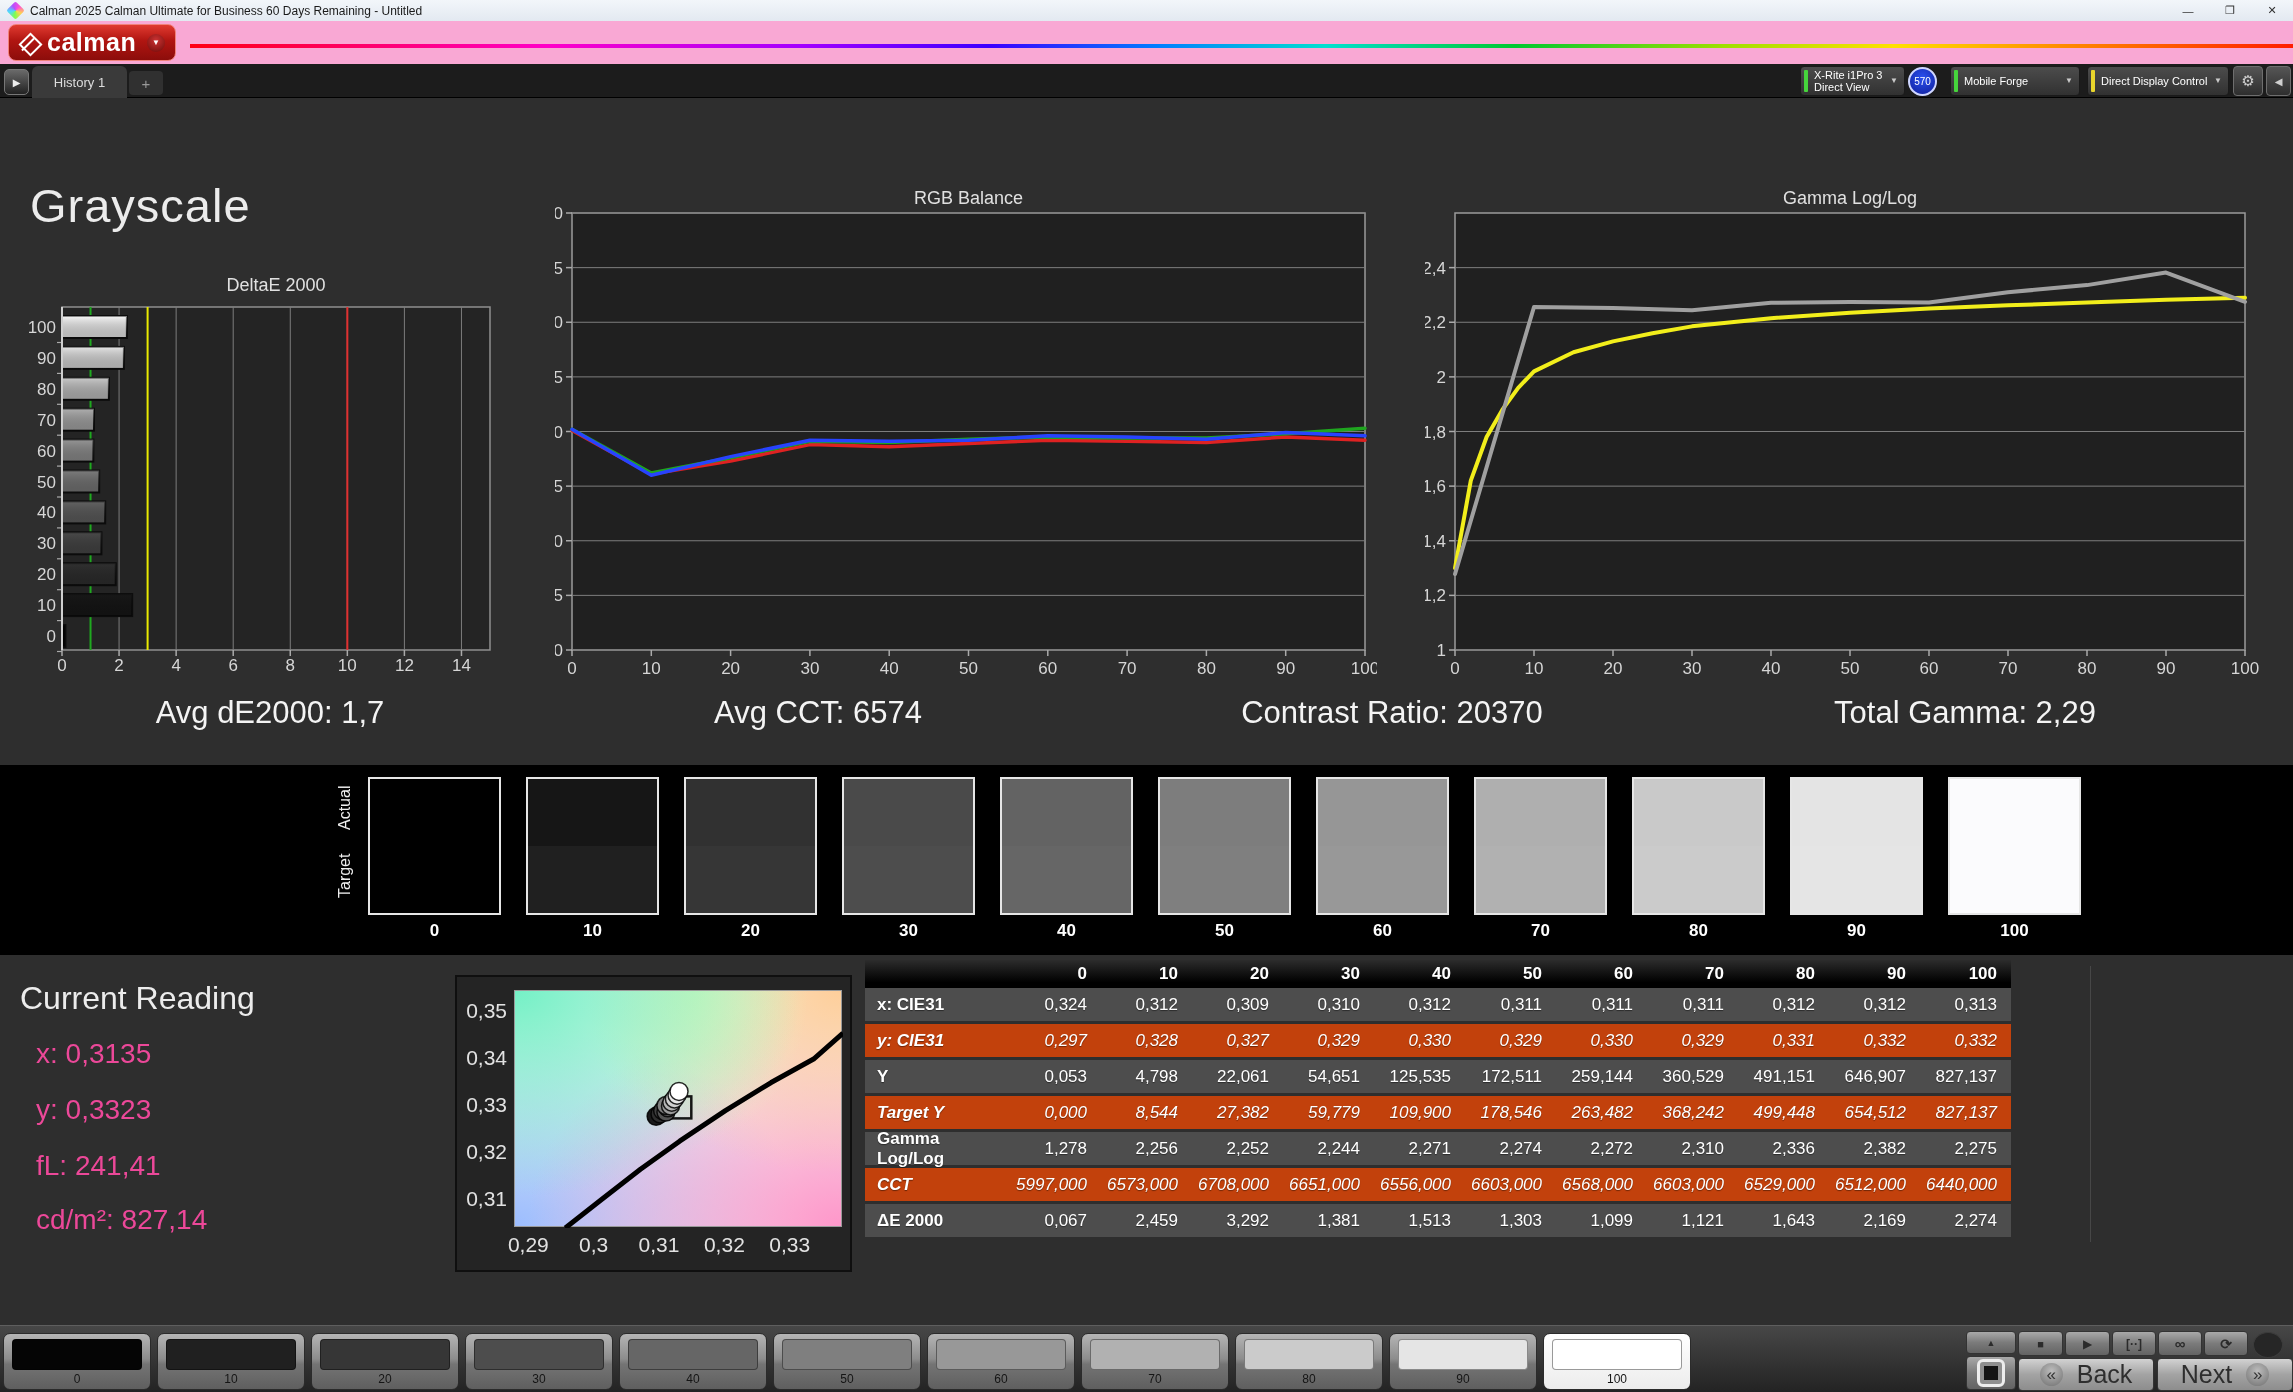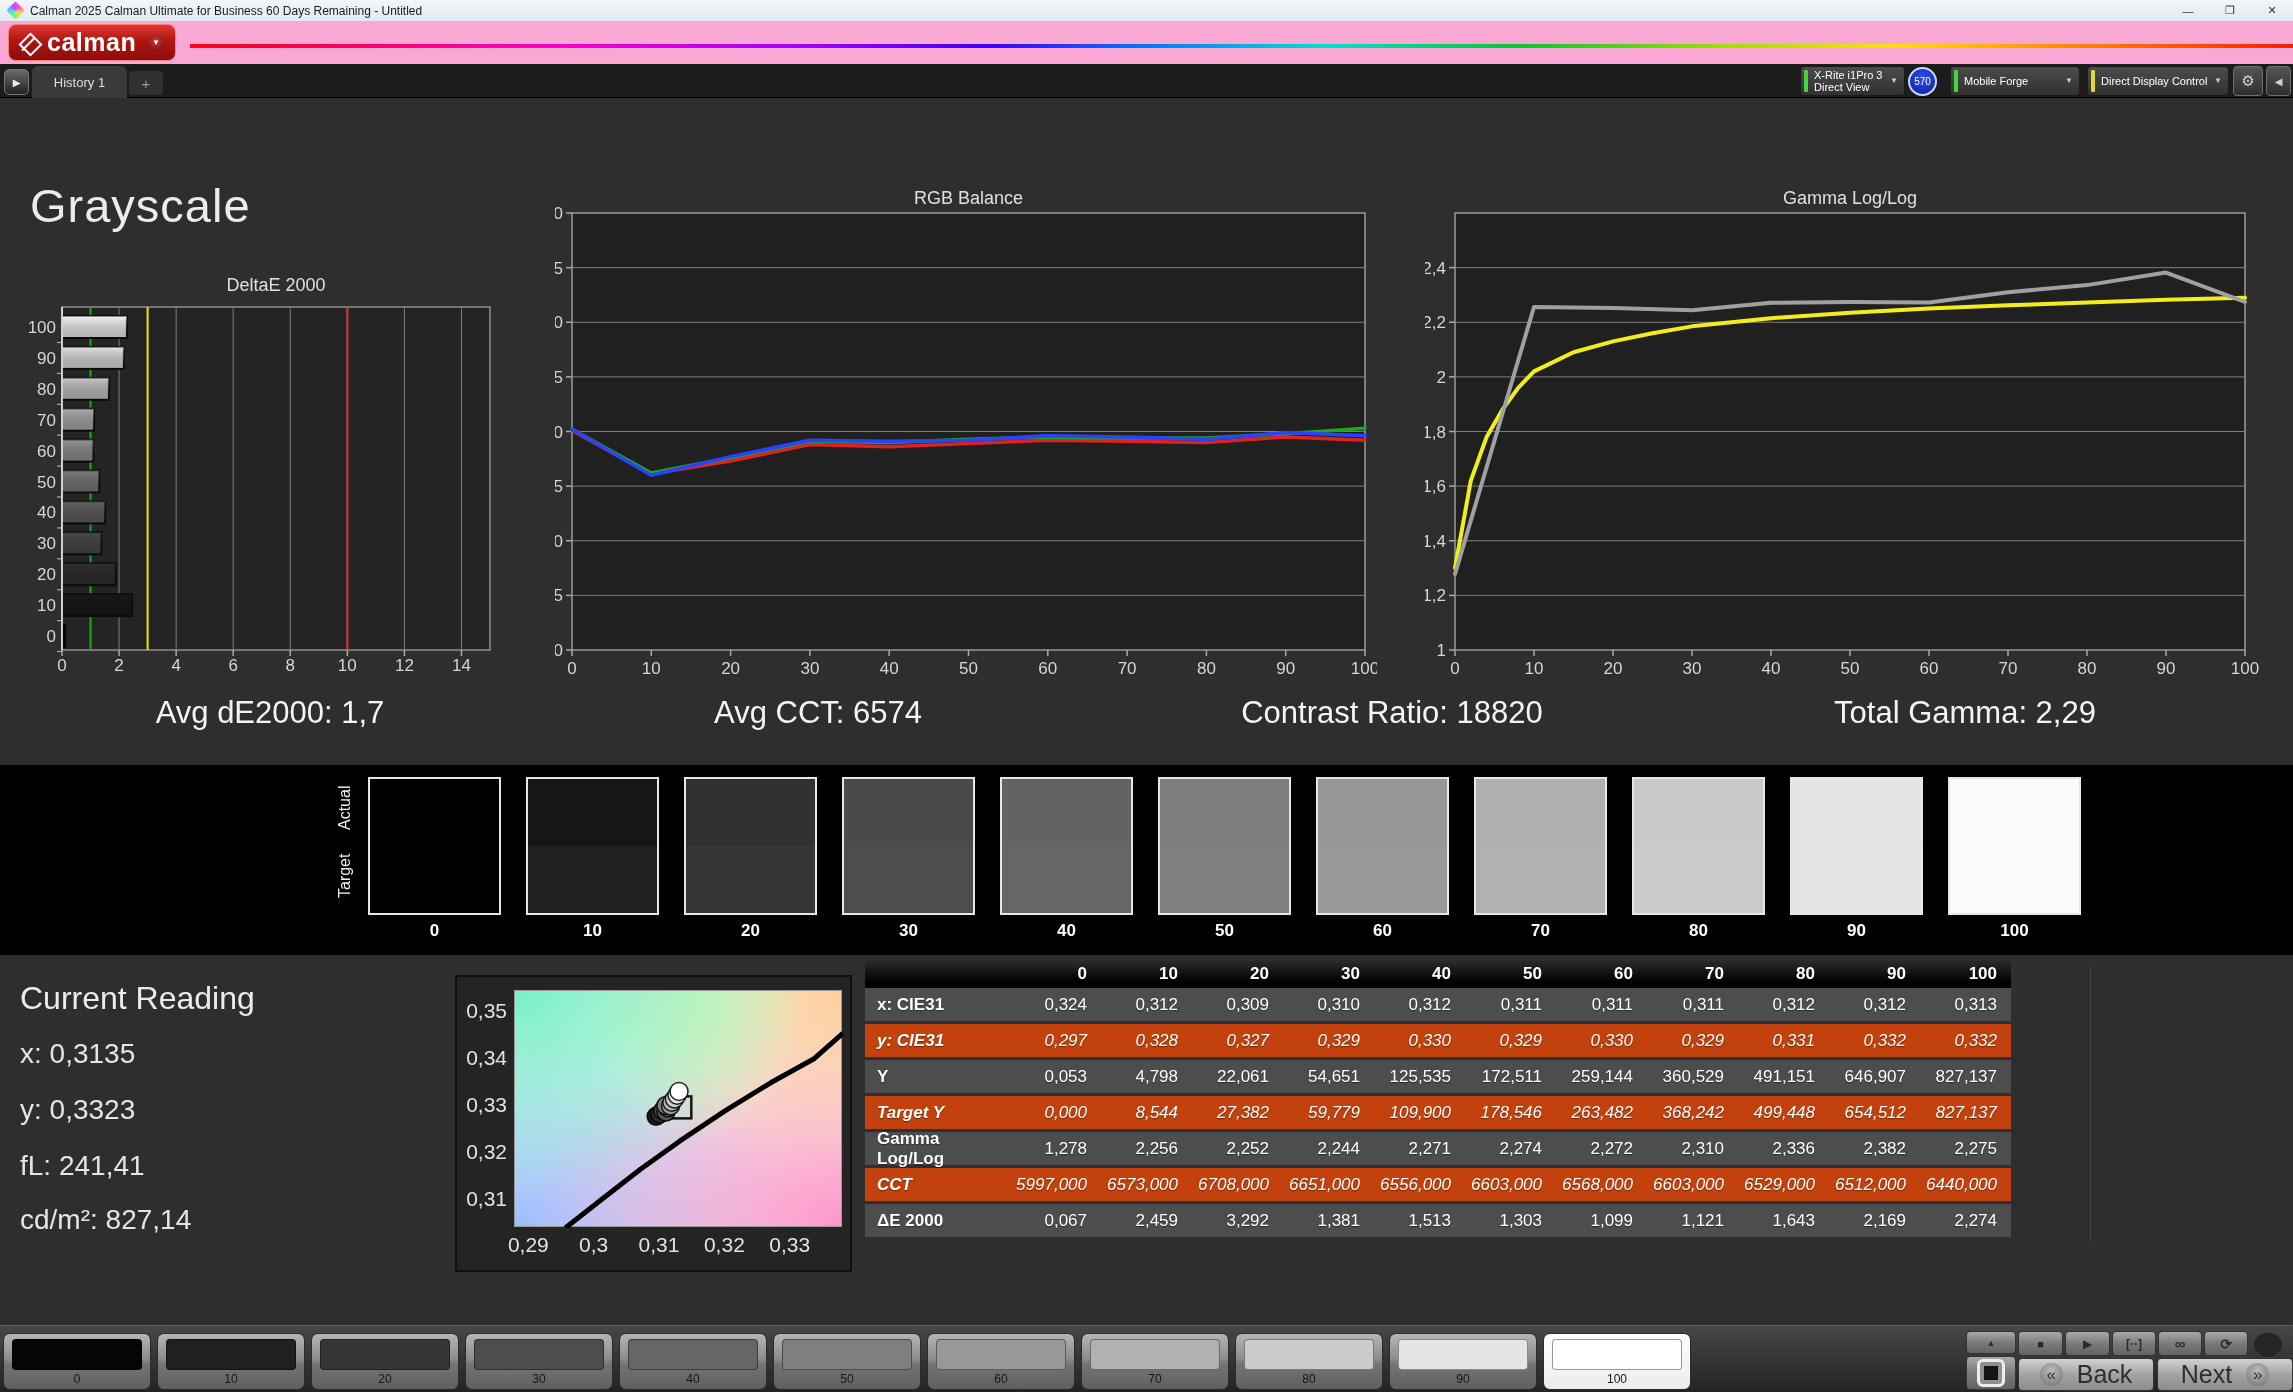--- a/index.html
+++ b/index.html
@@ -64,21 +64,21 @@
   
   #strip { left:0; top:765px; width:2293px; height:190px; background:#000; }
   .strip-rowlabel { left:336px; width:22px; color:#efefef; font-size:16px;
     writing-mode:vertical-rl; transform:rotate(180deg); text-align:center; }
   .strip-sq { top:12px; height:138px; border:2px solid #e6e6e6; }
   .strip-sq .half { width:100%; height:50%; }
   .strip-label { top:156px; color:#fff; font-size:17px; font-weight:bold; text-align:center; }
 
   
   #cur-title { left:20px; top:980px; font-size:32px; color:#ececec; }
-  .cur-line { left:20px; font-size:28px; color:#e5e5e5;text-align:center; }
+  .cur-line { left:36px; font-size:28px; color:#ec4899;text-align:center; }
 
   
   #cie-box { left:455px; top:975px; width:397px; height:297px; background:#242424; border:2px solid #0f0f0f; }
   #cie-plot { left:57px; top:13px; width:328px; height:237px; border:1px solid #9a9a9a;
     background:
       radial-gradient(at 0% 0%,   rgba(110,240,196,.95), rgba(110,240,196,0) 62%),
       radial-gradient(at 55% 0%,  rgba(216,248,186,.90), rgba(216,248,186,0) 45%),
       radial-gradient(at 100% 0%, rgba(255,204,150,.95), rgba(255,204,150,0) 55%),
       radial-gradient(at 100% 100%, rgba(255,146,200,.95), rgba(255,146,200,0) 68%),
       radial-gradient(at 0% 100%, rgba(152,186,255,.95), rgba(152,186,255,0) 62%),
@@ -421,21 +421,21 @@
         <text x="741" y="486" font-size="17" fill="#d6d6d6" text-anchor="middle">90</text>
         <line x1="820" y1="462" x2="820" y2="468" stroke="#aaa" stroke-width="1.5"></line>
         <text x="820" y="486" font-size="17" fill="#d6d6d6" text-anchor="middle">100</text>
         <polyline points="30,380.0625 45.8,292.66249999999997 61.6,248.9625 77.4,221.65000000000003 93.2,199.8 109,183.41250000000002 148.5,164.29375000000005 188,153.36875000000003 227.5,145.17499999999995 267,138.346875 346,130.15312500000005 425,124.69062500000007 504,120.59375 583,117.31625000000003 662,114.5850000000001 741,111.85374999999999 820,109.66874999999999" fill="none" stroke="#f2ee1b" stroke-width="4" stroke-linejoin="round" stroke-linecap="round"></polyline>
         <polyline points="30,386.07124999999996 109,118.9550000000001 188,120.04750000000007 267,122.23249999999996 346,114.85812500000003 425,114.03875 504,114.5850000000001 583,104.20625000000001 662,97.10500000000008 741,84.54124999999999 820,113.76562500000006" fill="none" stroke="#a0a0a0" stroke-width="4" stroke-linejoin="round" stroke-linecap="round"></polyline>
       </svg>
     </div>
 
   <div class="stat abs" style="left:20px;">Avg dE2000: 1,7</div>
   <div class="stat abs" style="left:568px;">Avg CCT: 6574</div>
-  <div class="stat abs" style="left:1142px;">Contrast Ratio: 18820</div>
+  <div class="stat abs" style="left:1142px;">Contrast Ratio: 20370</div>
   <div class="stat abs" style="left:1715px;">Total Gamma: 2,29</div>
 
   <div id="strip" class="abs">
     <div class="strip-rowlabel abs" style="top:10px; height:66px;">Actual</div>
     <div class="strip-rowlabel abs" style="top:78px; height:66px;">Target</div>
   <div class="strip-sq abs" style="left: 368px; width: 133px;">
         <div class="half" style="background: rgb(0, 0, 0);"></div>
         <div class="half" style="background: rgb(0, 0, 0);"></div>
       </div>
       <div class="strip-label abs" style="left: 368px; width: 133px;">0</div>

